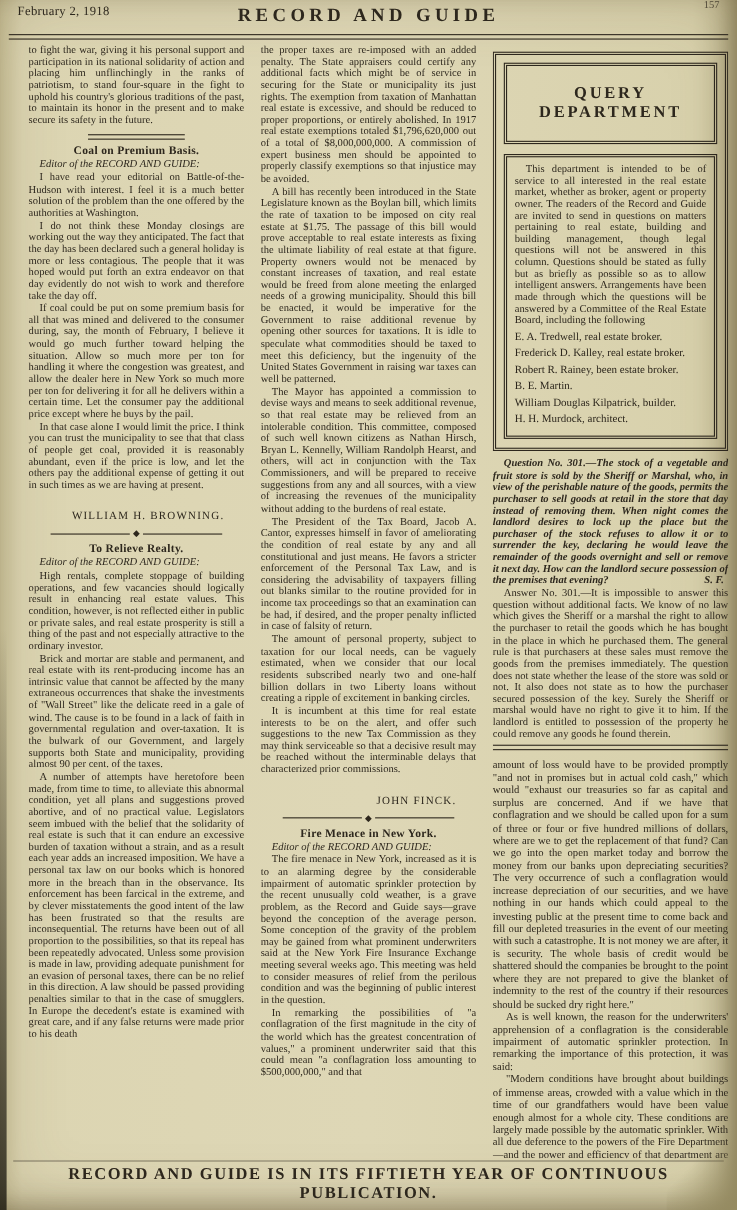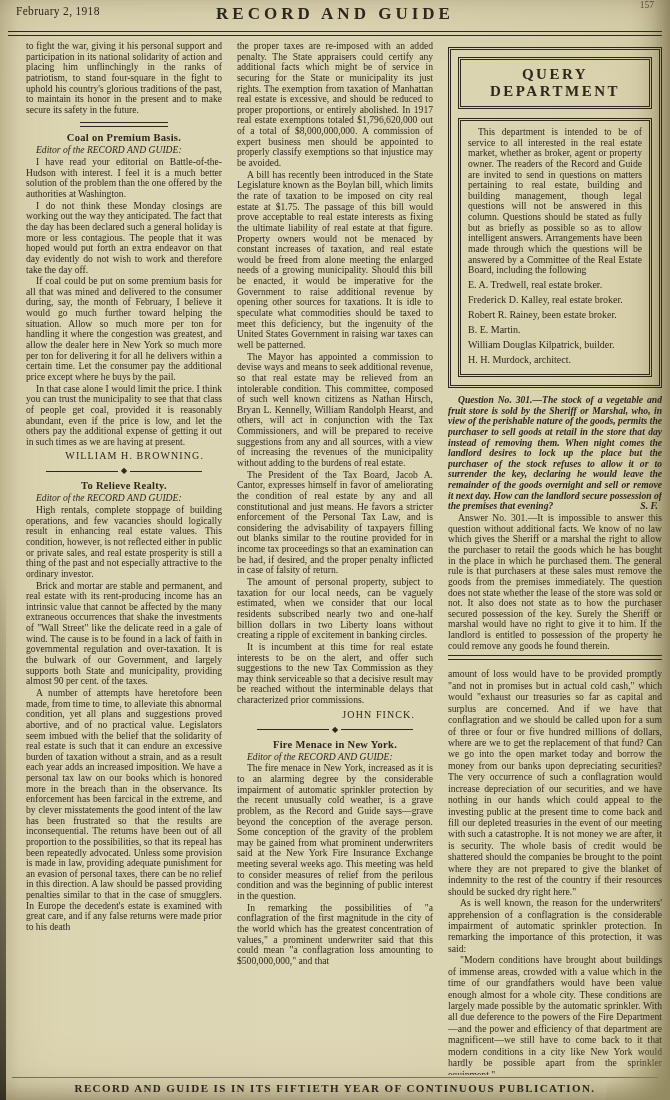--- a/index.html
+++ b/index.html
@@ -22,41 +22,41 @@
 
   
   .cols{flex:1 1 auto;display:flex;gap:15px;padding:5px 20px 0 26px;overflow:hidden;}
   .col{overflow:hidden;}
   .col-a,.col-b{width:196px;flex:0 0 196px;}
   .col-c{width:214px;flex:0 0 214px;}
   .col p{margin:0 0 1px;font-size:9.6px;line-height:1.11;text-align:justify;text-indent:10px;}
   .noindent{text-indent:0 !important;}
   .letter-head{text-align:center;font-weight:700;font-size:10.5px;margin:5px 0 2px;letter-spacing:.3px;}
   .salutation{font-style:italic;font-size:8.8px;margin:0 0 2px;text-indent:0;}
-  .sig{text-align:right;padding-right:18px;font-size:10px;letter-spacing:1.1px;margin:3px 0 2px;}
+  .sig{text-align:right;padding-right:18px;font-size:10px;letter-spacing:1.1px;margin:17px 0 2px;}
   .div-short{width:88px;height:3px;border-top:1.3px solid #2d271d;border-bottom:1px solid #2d271d;margin:7px auto 5px;}
   .div-diamond{display:flex;align-items:center;margin:6px 20px 5px;}
   .div-diamond::before,.div-diamond::after{content:"";flex:1;border-top:1.1px solid #2d271d;}
   .diamond-glyph{font-size:8px;line-height:1;padding:0 3px;}
 
   
   .qouter{border:3px double #2d271d;padding:6px 5px 8px;margin:6px 0 7px;}
-  .qtitle{border:3px double #2d271d;text-align:center;font-weight:700;font-size:15px;letter-spacing:2.5px;padding:6px 2px;margin:1px 2px 9px;}
+  .qtitle{border:3px double #2d271d;text-align:center;font-weight:700;font-size:15px;letter-spacing:2.5px;padding:17px 2px;margin:1px 2px 9px;}
   .qinner{border:3px double #2d271d;padding:6px 7px 7px;margin:0 2px;}
   .qnotice{font-size:7.4px;line-height:1.33;text-align:justify;text-indent:8px;margin:0 0 6px;}
   .committee div{font-size:10px;line-height:1.5;}
   .question{position:relative;font-style:italic;font-weight:700;font-size:7.9px;line-height:1.2;text-align:justify;margin:5px 2px 6px;text-indent:12px;}
   .q-sig{position:absolute;right:4px;bottom:0;}
   .answer{font-size:9.7px;line-height:1.17;text-align:justify;text-indent:12px;margin:0 0 8px;}
   .rule-col{height:3px;border-top:1.3px solid #2d271d;border-bottom:1px solid #2d271d;margin:4px 0 8px;}
   .cont p{font-size:9.7px;line-height:1.18;text-align:justify;text-indent:12px;margin:0;}
 
   
   .ftr{flex:0 0 auto;margin:2px 12px 0;border-top:1px solid rgba(45,39,29,.55);
-    text-align:center;font-weight:700;font-size:11px;letter-spacing:1.4px;padding:4px 0 6px;}
+    text-align:center;font-weight:700;font-size:15px;letter-spacing:1.4px;padding:4px 0 6px;}
 </style>
 </head>
 <body>
 
 <div class="page">
   <div class="edge-left"></div>
   <div class="corner-curl"></div>
 
   <div class="hdr">
     <span class="hdr-date">February 2, 1918</span>

